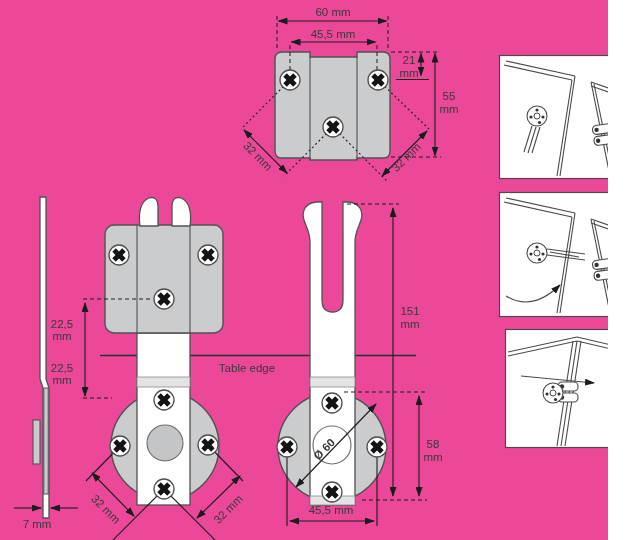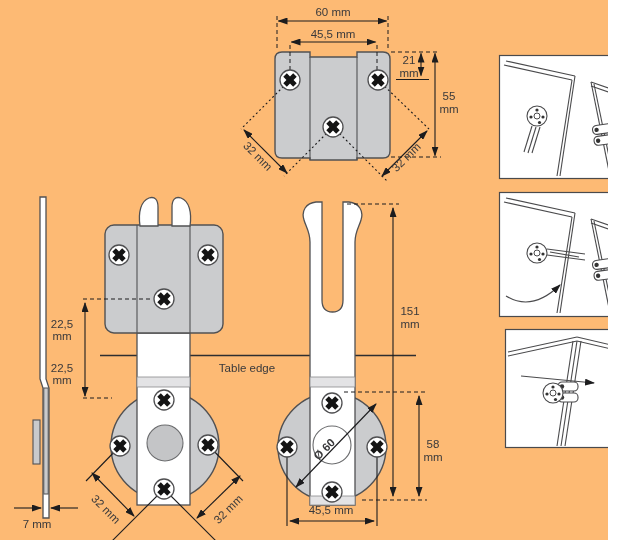--- a/index.html
+++ b/index.html
@@ -1,16 +1,16 @@
 <!DOCTYPE html>
 <html><head>
 <meta charset="utf-8">
 <style>
   html,body{margin:0;padding:0;background:#ffffff;}
-  .page{position:relative;width:608px;height:540px;background:#fdba74;overflow:hidden;
+  .page{position:relative;width:608px;height:540px;background:#ec4899;overflow:hidden;
         font-family:"Liberation Sans", sans-serif;text-decoration:underline;}
   svg{display:block;}
   text{fill:#39393b;font-size:11.5px;font-family:"Liberation Sans",sans-serif;}
   .dim{stroke:#1c1c1e;stroke-width:1.1;fill:none;}
   .dash{stroke:#1c1c1e;stroke-width:1;fill:none;stroke-dasharray:4 3;}
   .dot{stroke:#1c1c1e;stroke-width:1.1;fill:none;stroke-dasharray:2 2.6;}
   .part{fill:#cbccce;stroke:#515153;stroke-width:1.4;}
   .white-part{fill:#ffffff;stroke:#515153;stroke-width:1.3;}
   .thin{stroke:#515153;stroke-width:1.1;fill:none;}
   .band{fill:#e3e3e5;stroke:#8a8b8d;stroke-width:0.8;}

